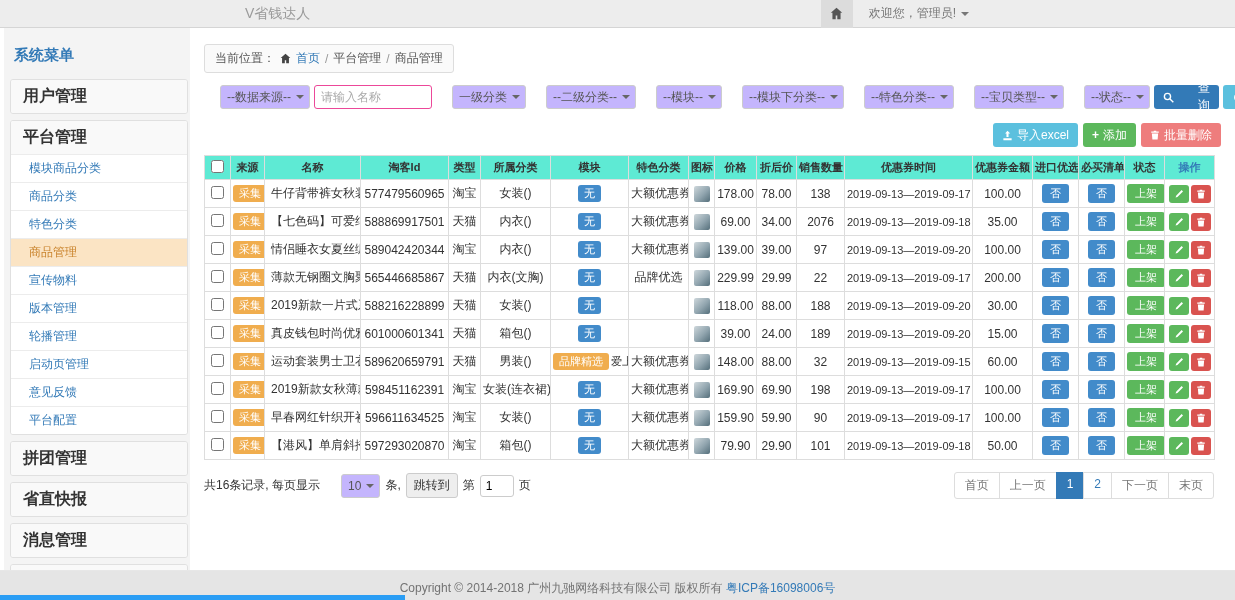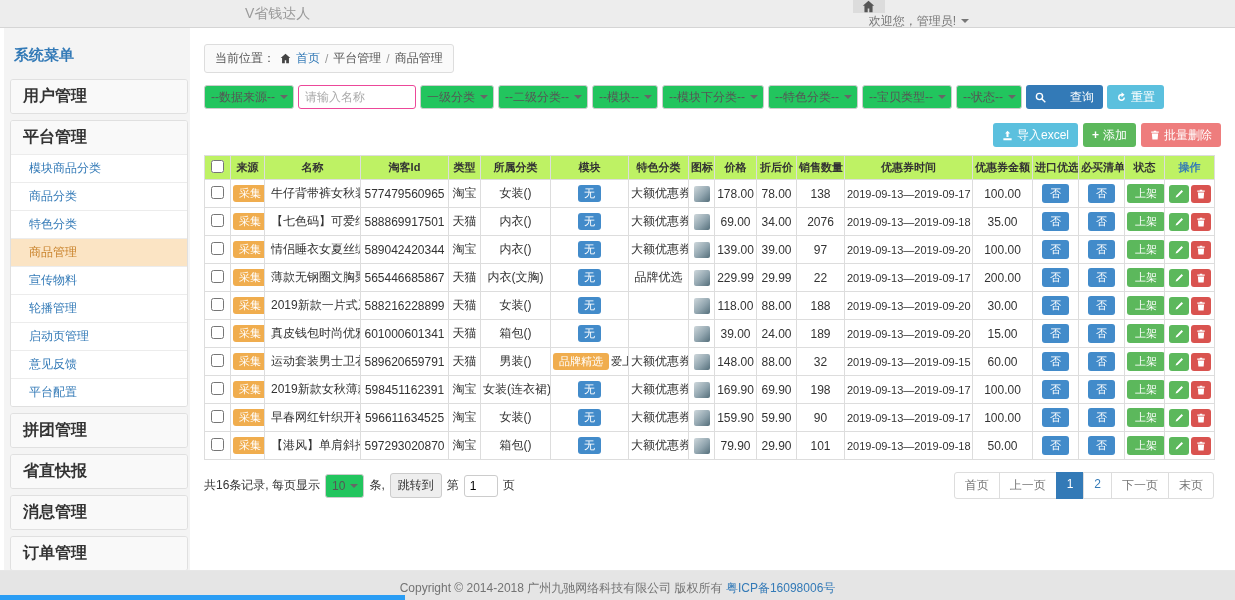--- a/index.html
+++ b/index.html
@@ -7,21 +7,21 @@
   body {
     font-family: "Liberation Sans", "DejaVu Sans", sans-serif;
     font-size: 12px; color: #333; background: #fff;
     position: relative; overflow: hidden;
   }
   
   .topbar { position:absolute; top:0; left:0; right:0; height:28px;
     background:#ededed; border-bottom:1px solid #d5d5d5;
     display:flex; align-items:center; }
   .app-title { margin-left:245px; font-size:14px; color:#9b9b9b; }
-  .topbar-right { margin-left:auto; margin-right:250px; display:flex; align-items:stretch; height:28px;flex-direction:column; }
+  .topbar-right { margin-left:auto; margin-right:250px; display:flex; align-items:stretch; height:28px; }
   .home-btn { width:32px; background:#dcdcdc; display:flex; align-items:center; justify-content:center; color:#555; cursor:pointer; }
   .user-menu { display:flex; align-items:center; gap:5px; padding:0 16px; color:#777; cursor:pointer; }
   .caret-down { display:inline-block; width:0; height:0;
     border-left:4px solid transparent; border-right:4px solid transparent; border-top:4px solid #777; }
   
   .sidebar { position:absolute; top:28px; left:4px; width:190px; height:542px;
     background:#f4f4f4; padding:14px 6px 0; overflow:hidden; }
   .sidebar-title { color:#337ab7; font-size:15px; font-weight:bold; padding:4px 4px 14px; }
   .menu-group { border:1px solid #e0e0e0; border-radius:3px; margin-bottom:6px; background:#fff; overflow:hidden; }
   .menu-group-header { padding:6px 12px; font-size:16px; font-weight:bold; color:#333; background:#f9f9f9; cursor:pointer; }
@@ -32,38 +32,38 @@
     background:#fff; padding:16px 14px 0; overflow:hidden; }
   .breadcrumb { display:inline-flex; align-items:center; gap:5px;
     border:1px solid #ddd; background:#fafafa; border-radius:3px;
     padding:5px 10px; color:#555; }
   .bc-home-icon { color:#444; display:inline-flex; }
   .bc-link { color:#337ab7; cursor:pointer; }
   .bc-sep { color:#999; }
   .filters { display:flex; gap:4px; align-items:center; margin-top:12px; }
   .fctrls { display:flex; gap:4px; align-items:center; }
   .sel { position:relative; height:24px; display:inline-flex; align-items:center;
-    border:1px solid #ccc; border-radius:3px; background:#22c55e;
-    padding:0 18px 0 6px; color:#555; cursor:pointer; white-space:nowrap; }
+    border:1px solid #ccc; border-radius:3px; background:#c4b5fd;
+    padding:0 18px 0 6px; color:#555; cursor:pointer; white-space:nowrap;margin-left:16px; }
   .sel-caret { position:absolute; right:5px; border-top-color:#666; }
   .txt { height:24px; width:118px; border:1px solid #ec4899; border-radius:3px; padding:0 6px; font-size:12px; color:#333; }
   .txt::placeholder { color:#aaa; }
   .btn { height:24px; border:none; border-radius:3px; color:#fff; padding:0 9px;
     font-size:12px; cursor:pointer; display:inline-flex; align-items:center; gap:4px;
     font-family:inherit; }
   .btn-primary { background:#337ab7;gap:24px; }
   .btn-info { background:#5bc0de; }
   .btn-success { background:#5cb85c; }
   .btn-danger-light { background:#ee7d7d; }
   .actions { display:flex; justify-content:flex-end; gap:5px; margin-top:14px; }
   
   table { width:1010px; border-collapse:collapse; table-layout:fixed; margin-top:8px; }
   th,td { border:1px solid #ddd; padding:4px 2px; text-align:center;
     overflow:hidden; white-space:nowrap; }
-  th { background:#bef264; font-weight:bold; font-size:11px; color:#333; height:24px; }
+  th { background:#5eead4; font-weight:bold; font-size:11px; color:#333; height:24px; }
   th.th-action { color:#337ab7; }
   td { height:26px; font-size:12px; }
   td.td-name { text-align:left; padding-left:6px; }
   td.coupon-time { font-size:11px; }
   .tag { display:inline-block; padding:1px 6px; border-radius:3px; color:#fff; font-size:11px; }
   .tag-orange { background:#f0ad4e; }
   .tag-blue { background:#428bca; }
   .module-text { margin-left:2px; font-size:11px; }
   .thumb { width:16px; height:16px; margin:0 auto; border-radius:2px;
     background:linear-gradient(135deg,#cfd8dc 0%,#90a4ae 55%,#546e7a 100%); }
@@ -119,20 +119,21 @@
       <div class="menu-group">
         <div class="menu-group-header">用户管理</div>
       </div>
       <div class="menu-group">
         <div class="menu-group-header">平台管理</div>
         <div class="menu-sub">模块商品分类</div>
         <div class="menu-sub">商品分类</div>
         <div class="menu-sub">特色分类</div>
         <div class="menu-sub active">商品管理</div>
         <div class="menu-sub">宣传物料</div>
+        <div class="menu-sub">版本管理</div>
         <div class="menu-sub">轮播管理</div>
         <div class="menu-sub">启动页管理</div>
         <div class="menu-sub">意见反馈</div>
         <div class="menu-sub">平台配置</div>
       </div>
       <div class="menu-group">
         <div class="menu-group-header">拼团管理</div>
       </div>
       <div class="menu-group">
         <div class="menu-group-header">省直快报</div>

